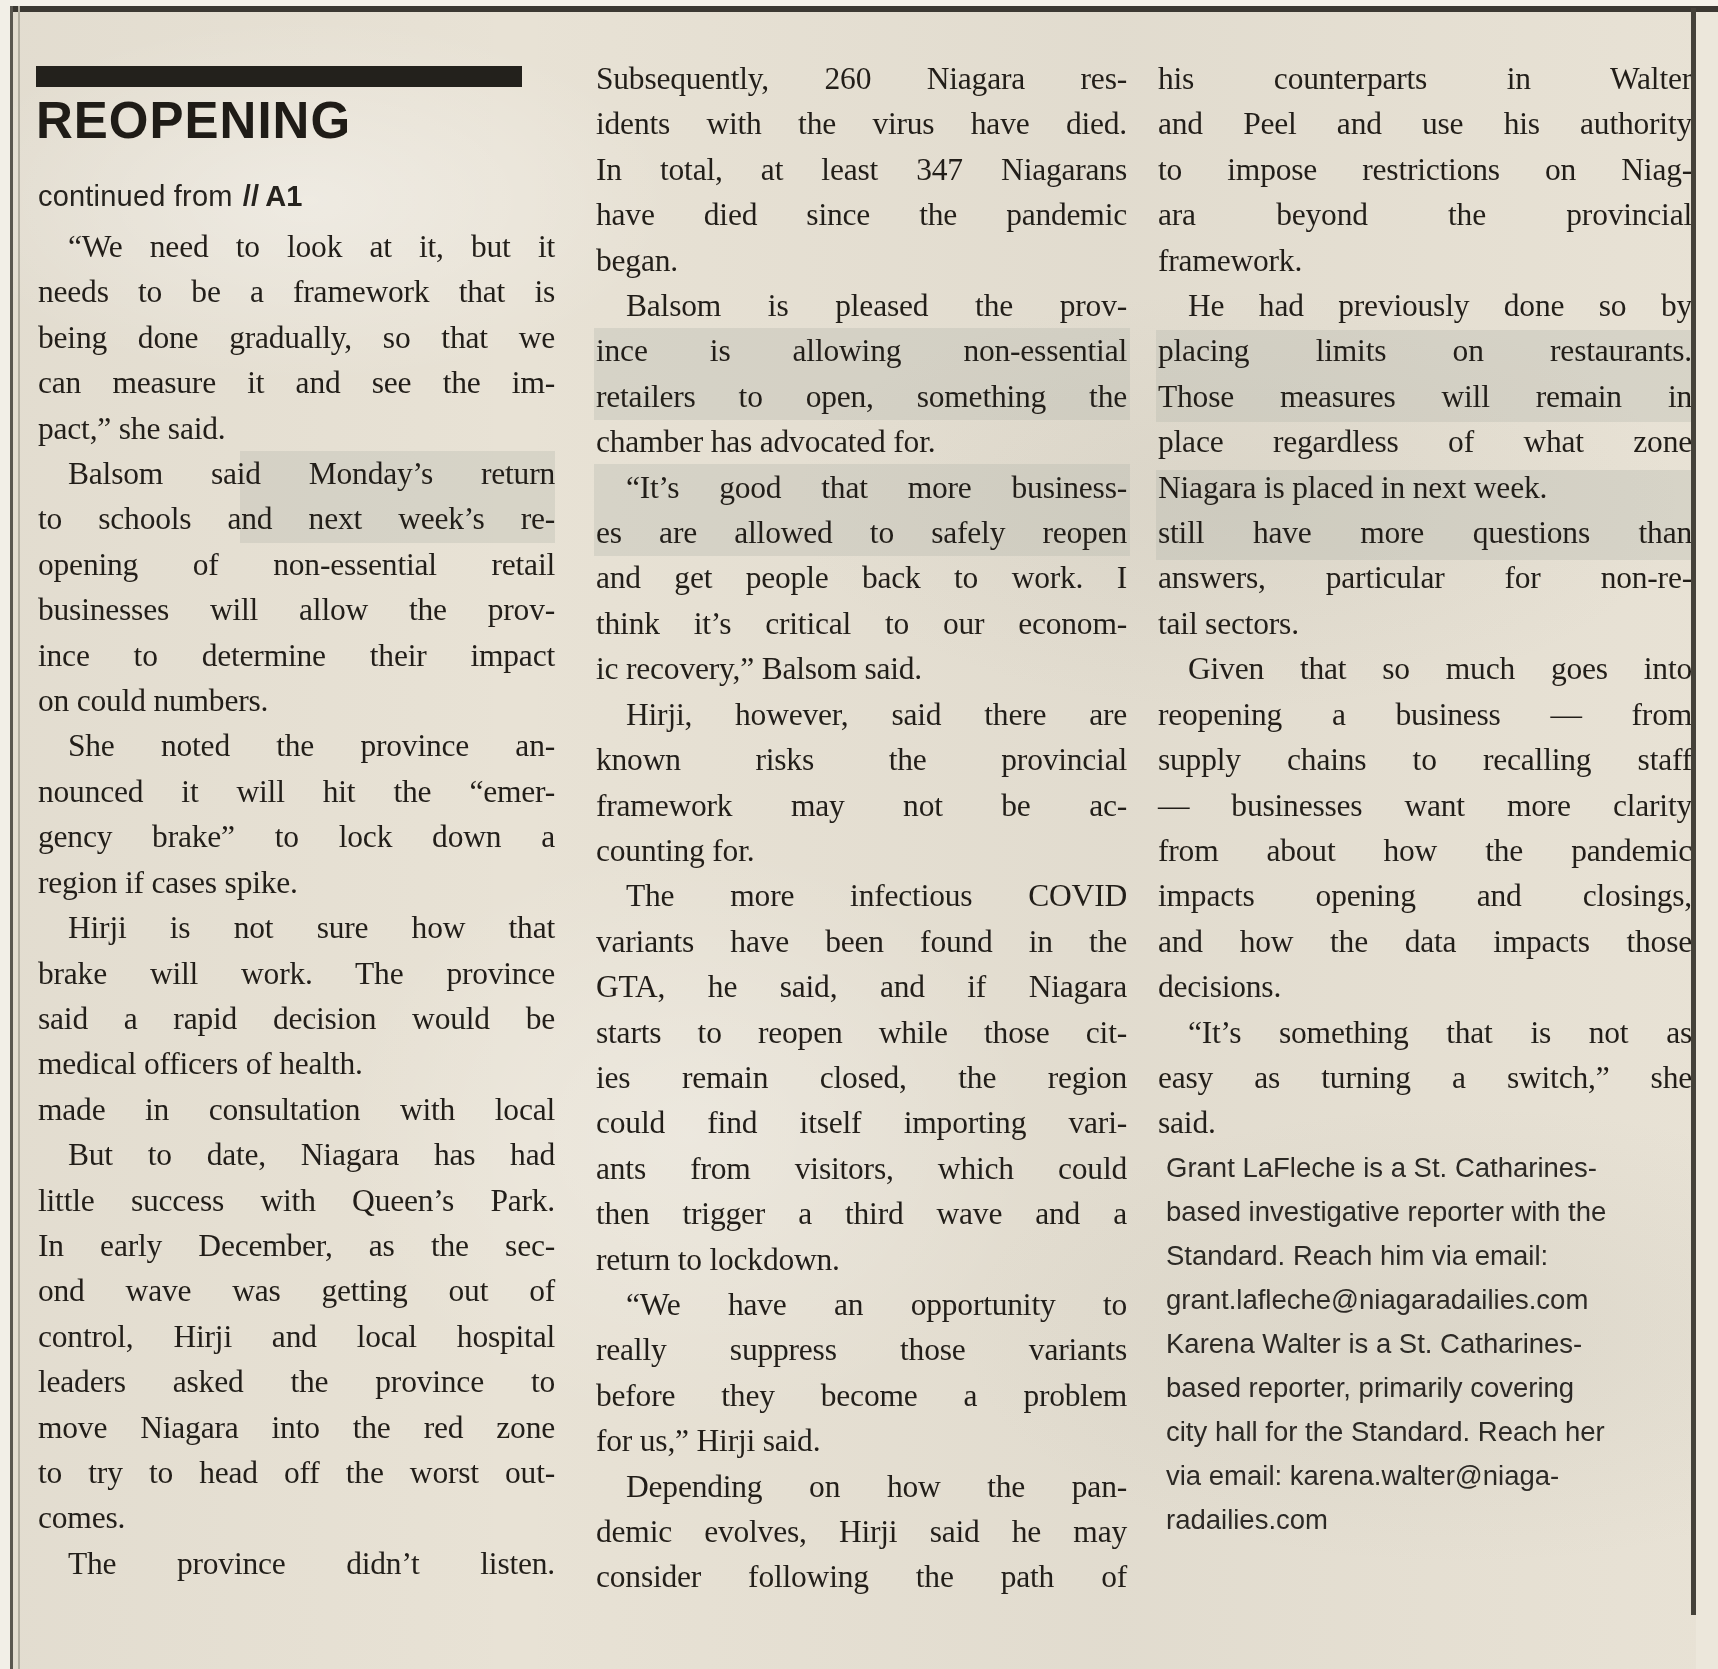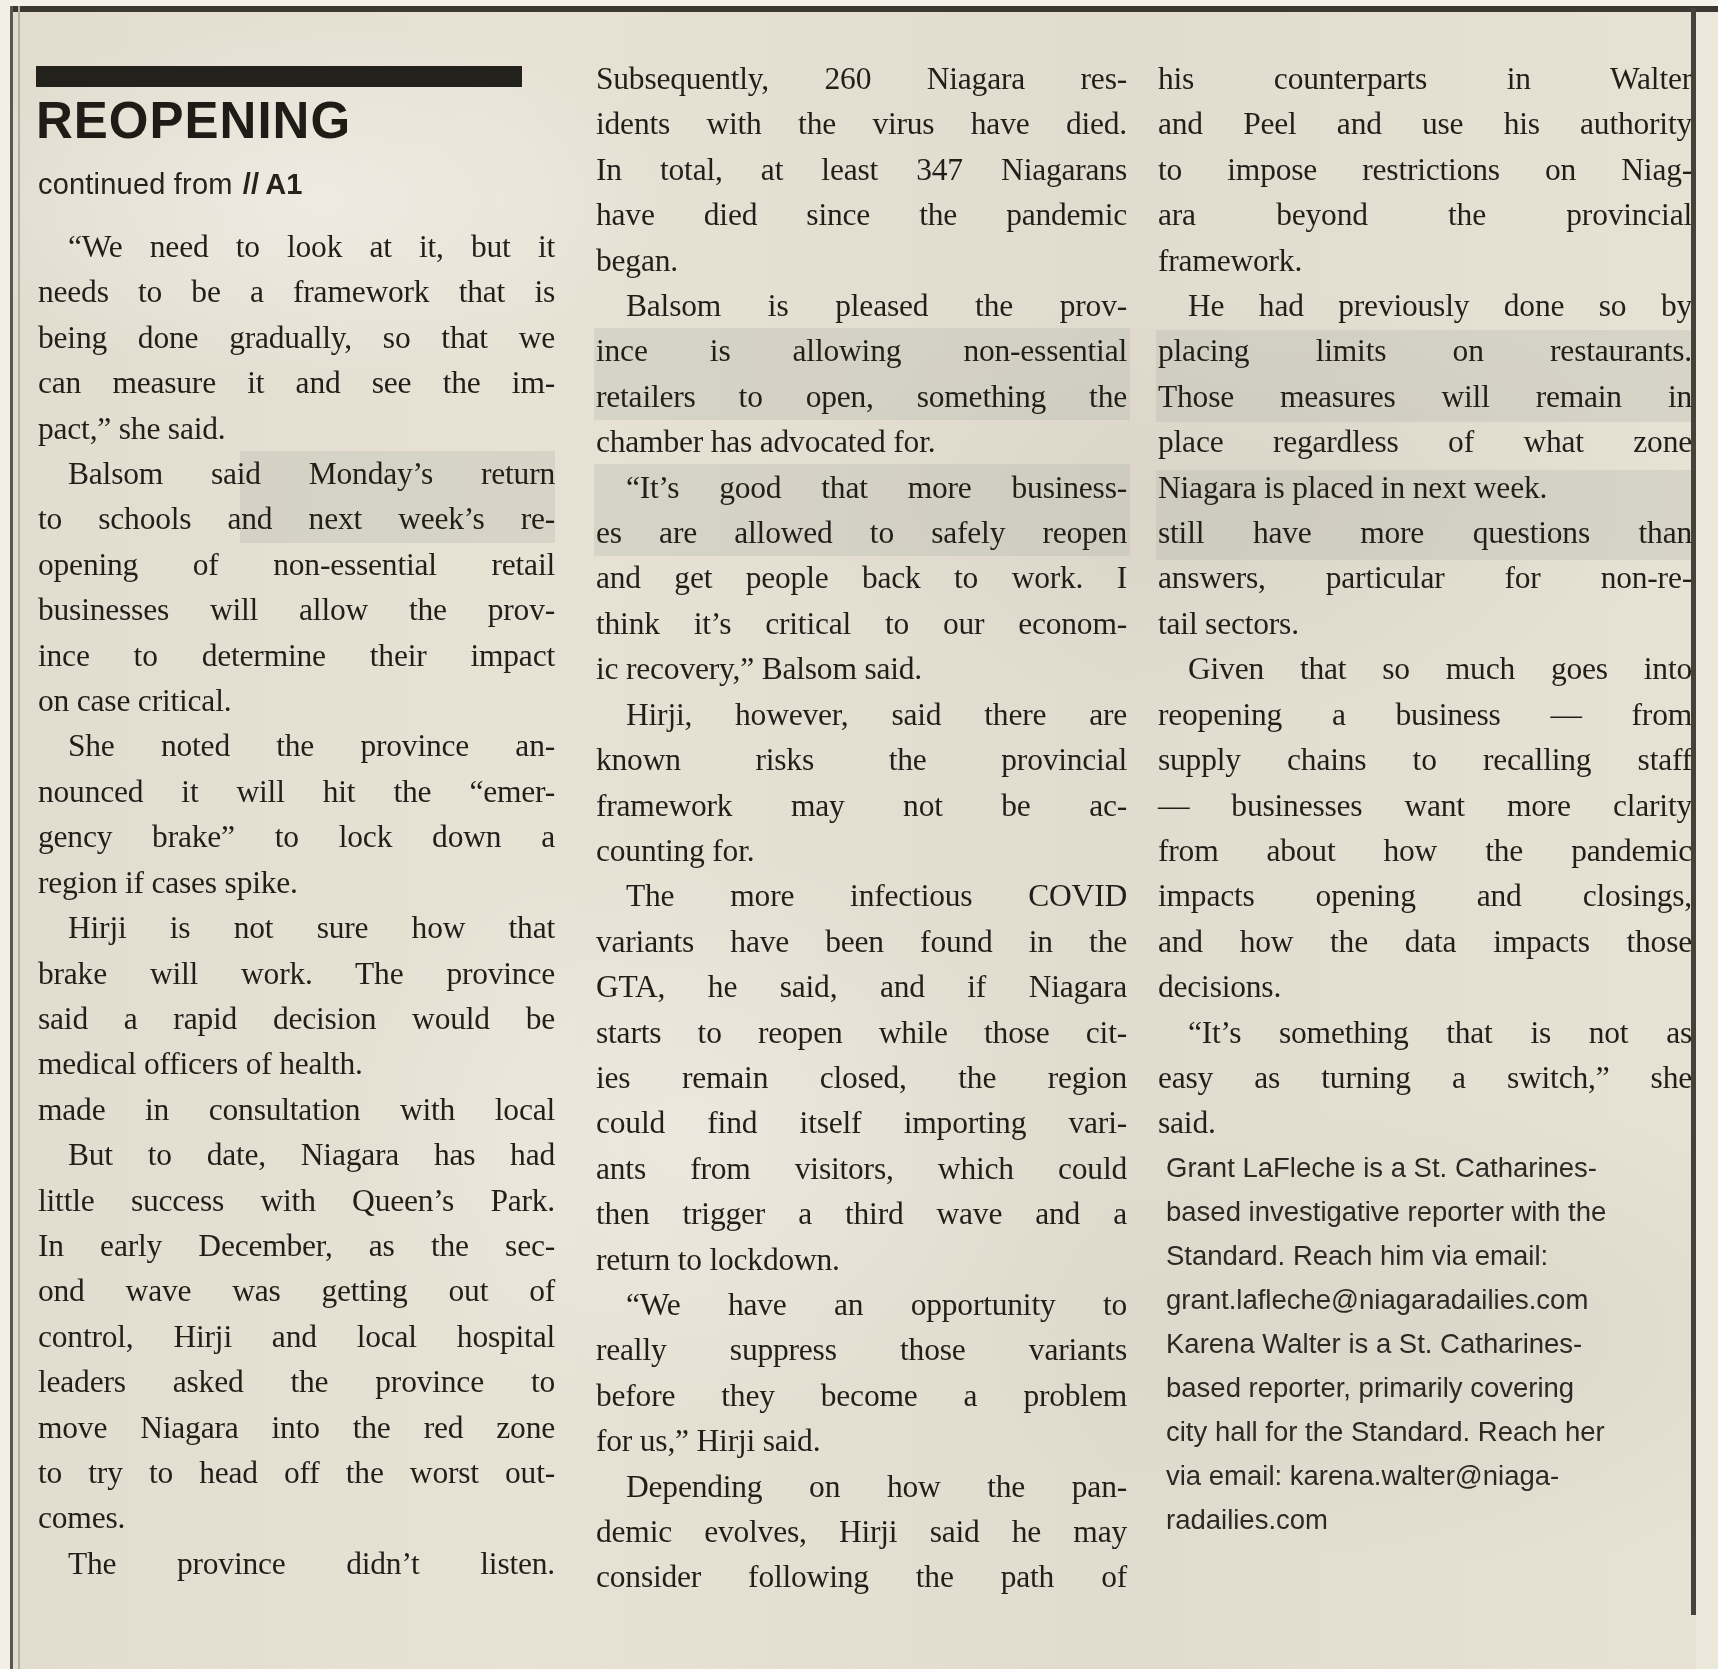--- a/index.html
+++ b/index.html
@@ -42,21 +42,21 @@
     position:absolute; left:36px; top:66px; width:486px; height:21px;
     background:#23211c; z-index:2;
   }
   .headline {
     position:absolute; left:36px; top:92px; margin:0; z-index:2;
     font-family:"Liberation Sans", "DejaVu Sans", sans-serif;
     font-weight:700; font-size:51px; line-height:1.15; letter-spacing:1px;
     color:#1f1c17;
   }
   .continued {
-    position:absolute; left:38px; top:168px; z-index:2;
+    position:absolute; left:38px; top:180px; z-index:2;
     font-family:"Liberation Sans", "DejaVu Sans", sans-serif;
     font-size:29px; color:#26231e; letter-spacing:0.2px;
   }
   .continued .slash { font-weight:700; margin:0 6px 0 10px; }
   .continued .pageref { font-weight:700; }
 
   .col { position:absolute; z-index:2; }
   .col-1 { left:38px;   top:224px; width:517px; }
   .col-2 { left:596px;  top:56px;  width:531px; }
   .col-3 { left:1158px; top:56px;  width:534px; }
@@ -104,21 +104,21 @@
       <div class="ln ind">“We need to look at it, but it</div>
       <div class="ln">needs to be a framework that is</div>
       <div class="ln">being done gradually, so that we</div>
       <div class="ln">can measure it and see the im-</div>
       <div class="ln last">pact,” she said.</div>
       <div class="ln ind">Balsom said Monday’s return</div>
       <div class="ln">to schools and next week’s re-</div>
       <div class="ln">opening of non-essential retail</div>
       <div class="ln">businesses will allow the prov-</div>
       <div class="ln">ince to determine their impact</div>
-      <div class="ln last">on case critical.</div>
+      <div class="ln last">on could numbers.</div>
       <div class="ln ind">She noted the province an-</div>
       <div class="ln">nounced it will hit the “emer-</div>
       <div class="ln">gency brake” to lock down a</div>
       <div class="ln last">region if cases spike.</div>
       <div class="ln ind">Hirji is not sure how that</div>
       <div class="ln">brake will work. The province</div>
       <div class="ln">said a rapid decision would be</div>
       <div class="ln last">medical officers of health.</div>
       <div class="ln">made in consultation with local</div>
       <div class="ln ind">But to date, Niagara has had</div>

